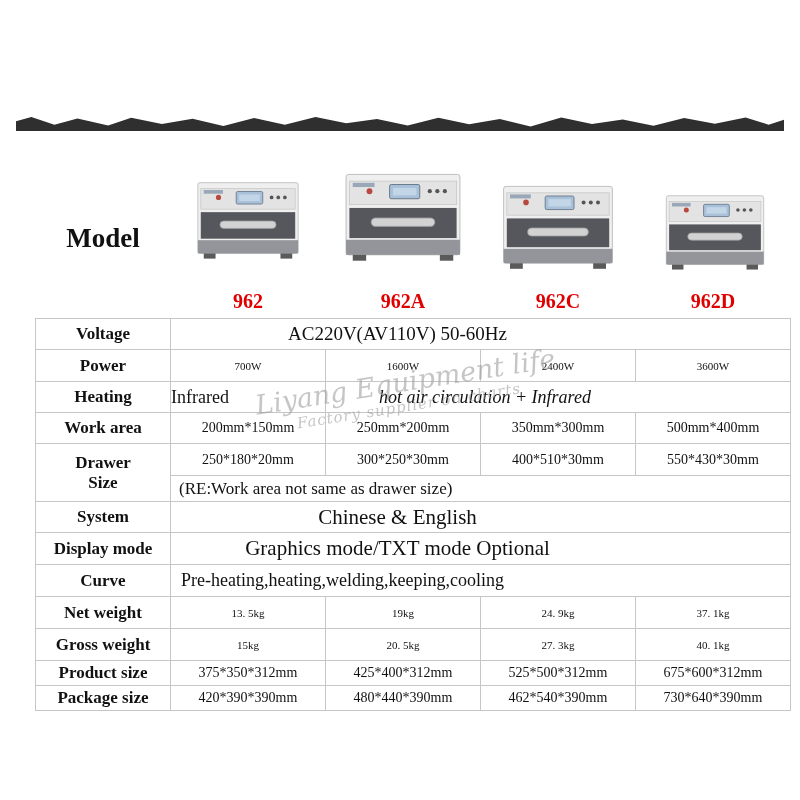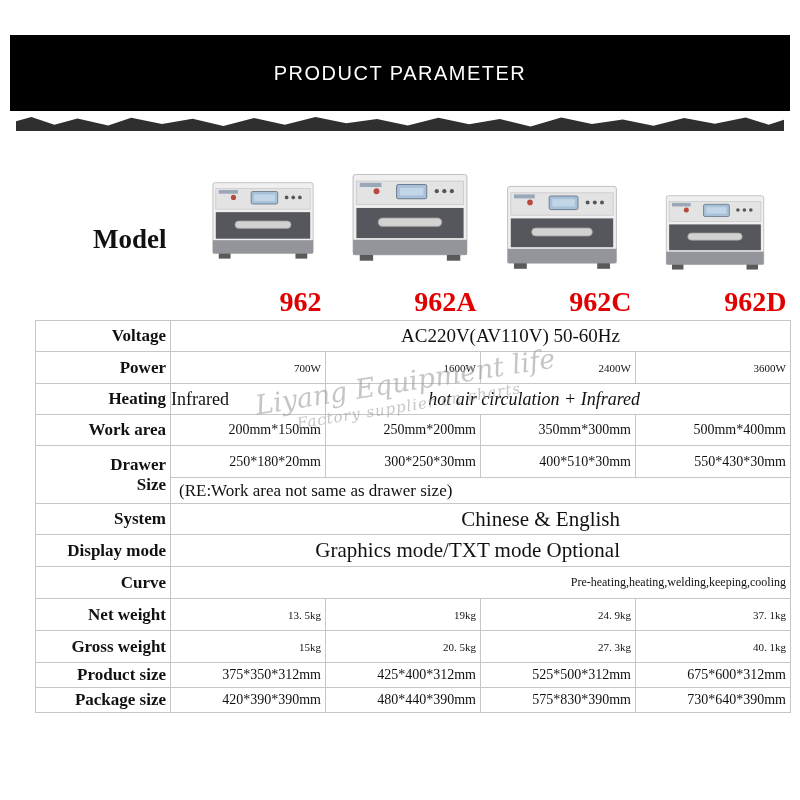--- a/index.html
+++ b/index.html
@@ -9,36 +9,36 @@
   
   .banner{position:absolute;left:10px;top:35px;width:780px;height:76px;background:#000;
           display:flex;align-items:center;justify-content:center;}
   .banner span{color:#fff;font-family:"Liberation Sans",sans-serif;font-size:20px;letter-spacing:1.5px;}
   .torn{position:absolute;left:16px;top:117px;width:768px;height:14px;background:#2f2f2f;
         clip-path:polygon(0 30%,2% 0,5% 55%,8% 10%,12% 60%,15% 5%,19% 50%,23% 12%,27% 65%,31% 8%,35% 55%,39% 0,43% 45%,47% 15%,51% 60%,55% 6%,59% 52%,63% 14%,67% 68%,71% 4%,75% 50%,79% 18%,83% 62%,87% 8%,91% 48%,95% 3%,98% 55%,100% 20%,100% 100%,0 100%);}
 
   
   .tablewrap{position:absolute;left:35px;top:158px;width:755px;}
   table{border-collapse:collapse;table-layout:fixed;width:755px;}
-  td,th{border:1px solid #c6c6c6;padding:2px 4px;text-align:right;vertical-align:middle;
+  td,th{border:1px solid #c6c6c6;padding:2px 4px;text-align:center;vertical-align:middle;
         font-weight:normal;overflow:hidden;}
   .img-row td,.img-row th,.red-row td{border:none;}
   .model-cell{font-size:27px;font-weight:bold;}
   .img-cell{vertical-align:bottom;padding-bottom:4px;}
-  .red-name{color:var(--model-red,#e10000);font-weight:bold;font-size:28px;height:30px;}
+  .red-name{color:var(--model-red,#e10000);font-weight:bold;font-size:20px;height:30px;}
   .label{font-weight:bold;font-size:17px;}
   .pre{white-space:pre-line;line-height:1.15;}
   .val{font-size:11px;}
   .val-sm{font-size:14px;}
   .span-val{font-size:19px;padding-right:170px;}
   .span-val-md{font-size:21px;padding-right:170px;}
   .infrared{text-align:left;padding-left:0;font-size:18px;}
   .hotair{font-size:18px;padding-right:150px;font-style:italic;}
   .note-val{text-align:left;padding-left:8px;font-size:17px;}
-  .curve-val{text-align:right;padding-left:10px;font-size:12px;}
+  .curve-val{text-align:left;padding-left:10px;font-size:18px;}
   .h36{height:31px;} .h35{height:32px;} .h34{height:31px;} .h32{height:19px;} .h29{height:26px;}
   .img-row{height:126px;}
 
   
   .machine{display:inline-block;}
   .m962{width:118px;height:110px;}
   .m962a{width:134px;height:116px;}
   .m962c{width:140px;height:96px;}
   .m962d{width:150px;height:86px;}
 
@@ -47,23 +47,20 @@
              opacity:.6;font-style:italic;text-align:center;pointer-events:none;z-index:5;
              font-family:"DejaVu Serif",serif;}
   .wm1{font-size:27px;}
   .wm2{font-size:15px;letter-spacing:1px;}
 </style>
 </head>
 <body>
 
 <div class="page">
 
-  <div class="banner">
-    <span>PRODUCT PARAMETER</span>
-  </div>
   <div class="torn"></div>
 
   <div class="tablewrap">
     <table>
       <colgroup>
         <col style="width:135px">
           <col style="width:155px">
           <col style="width:155px">
           <col style="width:155px">
           <col style="width:155px">
@@ -228,21 +225,21 @@
         <td class="val-sm">375*350*312mm</td>
         <td class="val-sm">425*400*312mm</td>
         <td class="val-sm">525*500*312mm</td>
         <td class="val-sm">675*600*312mm</td>
       </tr>
 
       <tr class="h32">
         <th class="label">Package size</th>
         <td class="val-sm">420*390*390mm</td>
         <td class="val-sm">480*440*390mm</td>
-        <td class="val-sm">575*830*390mm</td>
+        <td class="val-sm">462*540*390mm</td>
         <td class="val-sm">730*640*390mm</td>
       </tr>
 
     </tbody>
       </table>
   </div>
 
   <div class="watermark">
     <div class="wm1">Liyang Equipment life</div>
     <div class="wm2">Factory supplier on charts</div>

